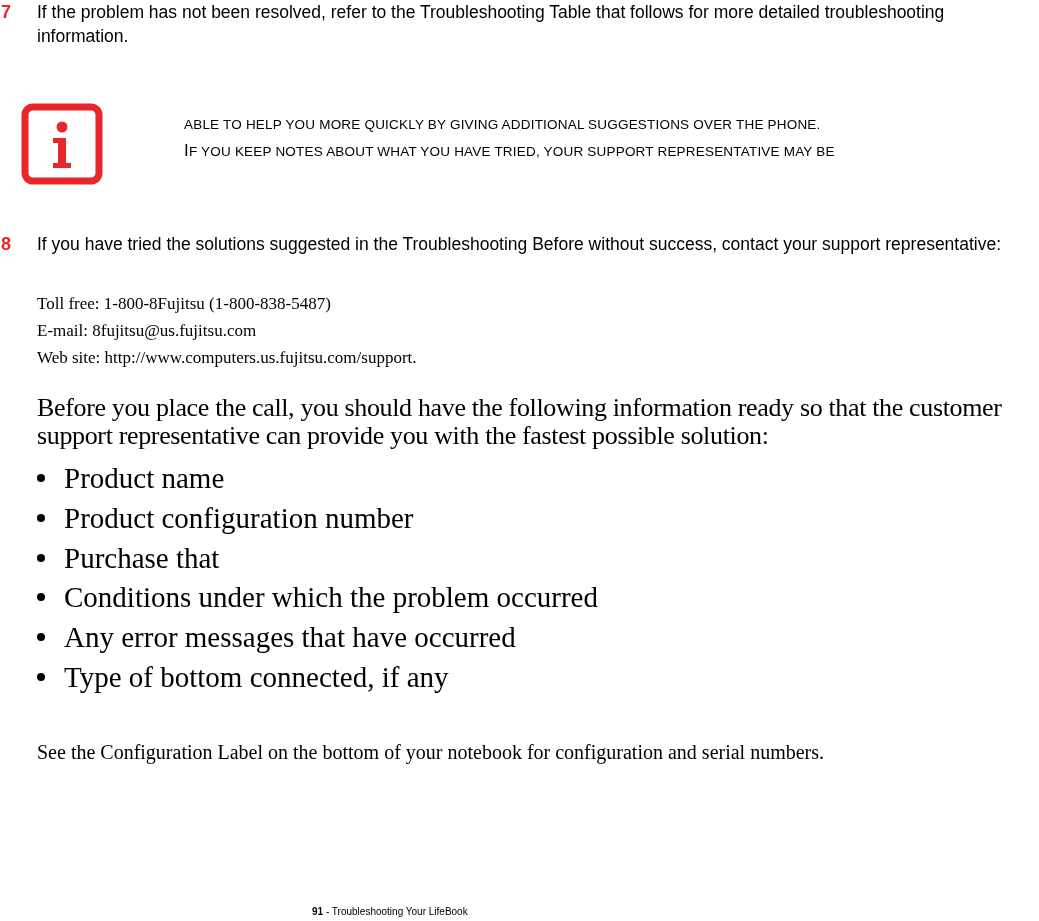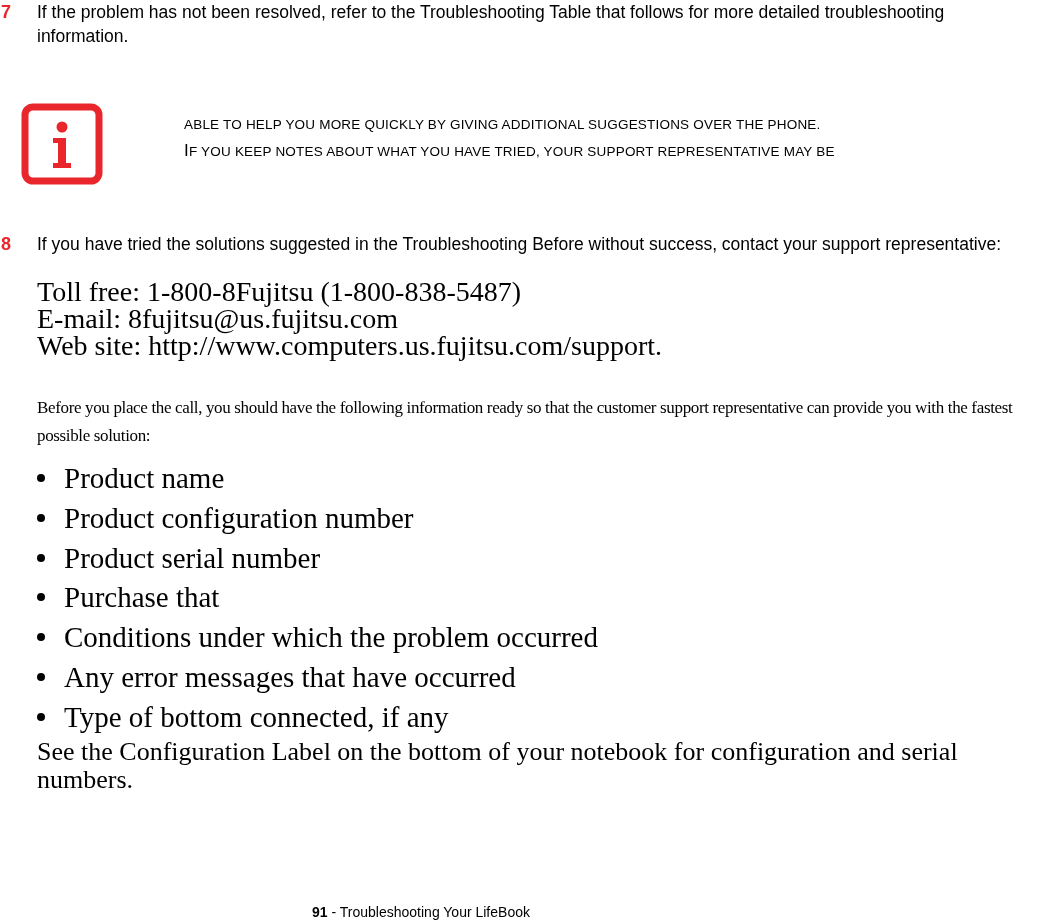--- a/index.html
+++ b/index.html
@@ -5,27 +5,27 @@
   html, body { margin:0; padding:0; background:#ffffff; }
   body { width:1039px; height:921px; position:relative; overflow:hidden; color:#000; }
   .sans { font-family: "Liberation Sans", sans-serif; }
   .serif { font-family: "Liberation Serif", serif; }
   .step { position:absolute; left:0; font-size:17.5px; line-height:24px; }
   .step .num { position:absolute; left:1px; top:0; color:#e8262b; font-weight:bold; font-family:"Liberation Sans", sans-serif; font-size:18px; }
   .step .txt { position:absolute; left:37px; width:990px; }
   .note-icon { position:absolute; left:21px; top:103px; width:82px; height:82px; }
   .note-text { position:absolute; left:184px; top:112px; width:830px; font-size:13.5px; line-height:26px; letter-spacing:0.2px; }
   .note-text .cap { font-size:17px; }
-  .contact { position:absolute; left:37px; top:278px; font-size:28px; line-height:27px; }
-  .para { position:absolute; left:37px; top:394px; width:1002px; font-size:17px; line-height:28px; letter-spacing:-0.35px; }
+  .contact { position:absolute; left:37px; top:290px; font-size:17px; line-height:27px; }
+  .para { position:absolute; left:37px; top:394px; width:1002px; font-size:26px; line-height:28px; letter-spacing:-0.35px; }
   .bullets { position:absolute; left:37px; top:462px; margin:0; padding:0; list-style:none; }
   .bullets li { position:relative; font-size:29px; height:39.8px; line-height:32px; padding-left:27px; }
   .bullets li .dot { position:absolute; left:0; top:12px; width:8px; height:8px; border-radius:50%; background:#000; }
-  .closing { position:absolute; left:37px; top:738px; font-size:26px; line-height:28px; }
-  .footer { position:absolute; left:312px; top:903px; font-size:14px; line-height:18px;text-align:center; }
+  .closing { position:absolute; left:37px; top:738px; font-size:20px; line-height:28px; }
+  .footer { position:absolute; left:312px; top:903px; font-size:10px; line-height:18px;text-align:center; }
   .footer b { font-weight:bold; }
 </style>
 </head>
 <body>
 
 <div class="step sans" style="top:0px;">
   <span class="num">7</span>
   <span class="txt">If the problem has not been resolved, refer to the Troubleshooting Table that follows for more detailed troubleshooting information.</span>
 </div>
 
@@ -49,21 +49,20 @@
   <div>Toll free: 1-800-8Fujitsu (1-800-838-5487)</div>
   <div>E-mail: 8fujitsu@us.fujitsu.com</div>
   <div>Web site: http://www.computers.us.fujitsu.com/support.</div>
 </div>
 
 <div class="para serif">Before you place the call, you should have the following information ready so that the customer support representative can provide you with the fastest possible solution:</div>
 
 <ul class="bullets serif">
   <li><span class="dot"></span><span>Product name</span></li>
   <li><span class="dot"></span><span>Product configuration number</span></li>
-  <li><span class="dot"></span><span>Product serial number</span></li>
   <li><span class="dot"></span><span>Purchase that</span></li>
   <li><span class="dot"></span><span>Conditions under which the problem occurred</span></li>
   <li><span class="dot"></span><span>Any error messages that have occurred</span></li>
   <li><span class="dot"></span><span>Type of bottom connected, if any</span></li>
 </ul>
 
 <div class="closing serif">See the Configuration Label on the bottom of your notebook for configuration and serial numbers.</div>
 
 <div class="footer sans">
   <b>91</b><span style="white-space:pre"> - </span><span>Troubleshooting Your LifeBook</span>

